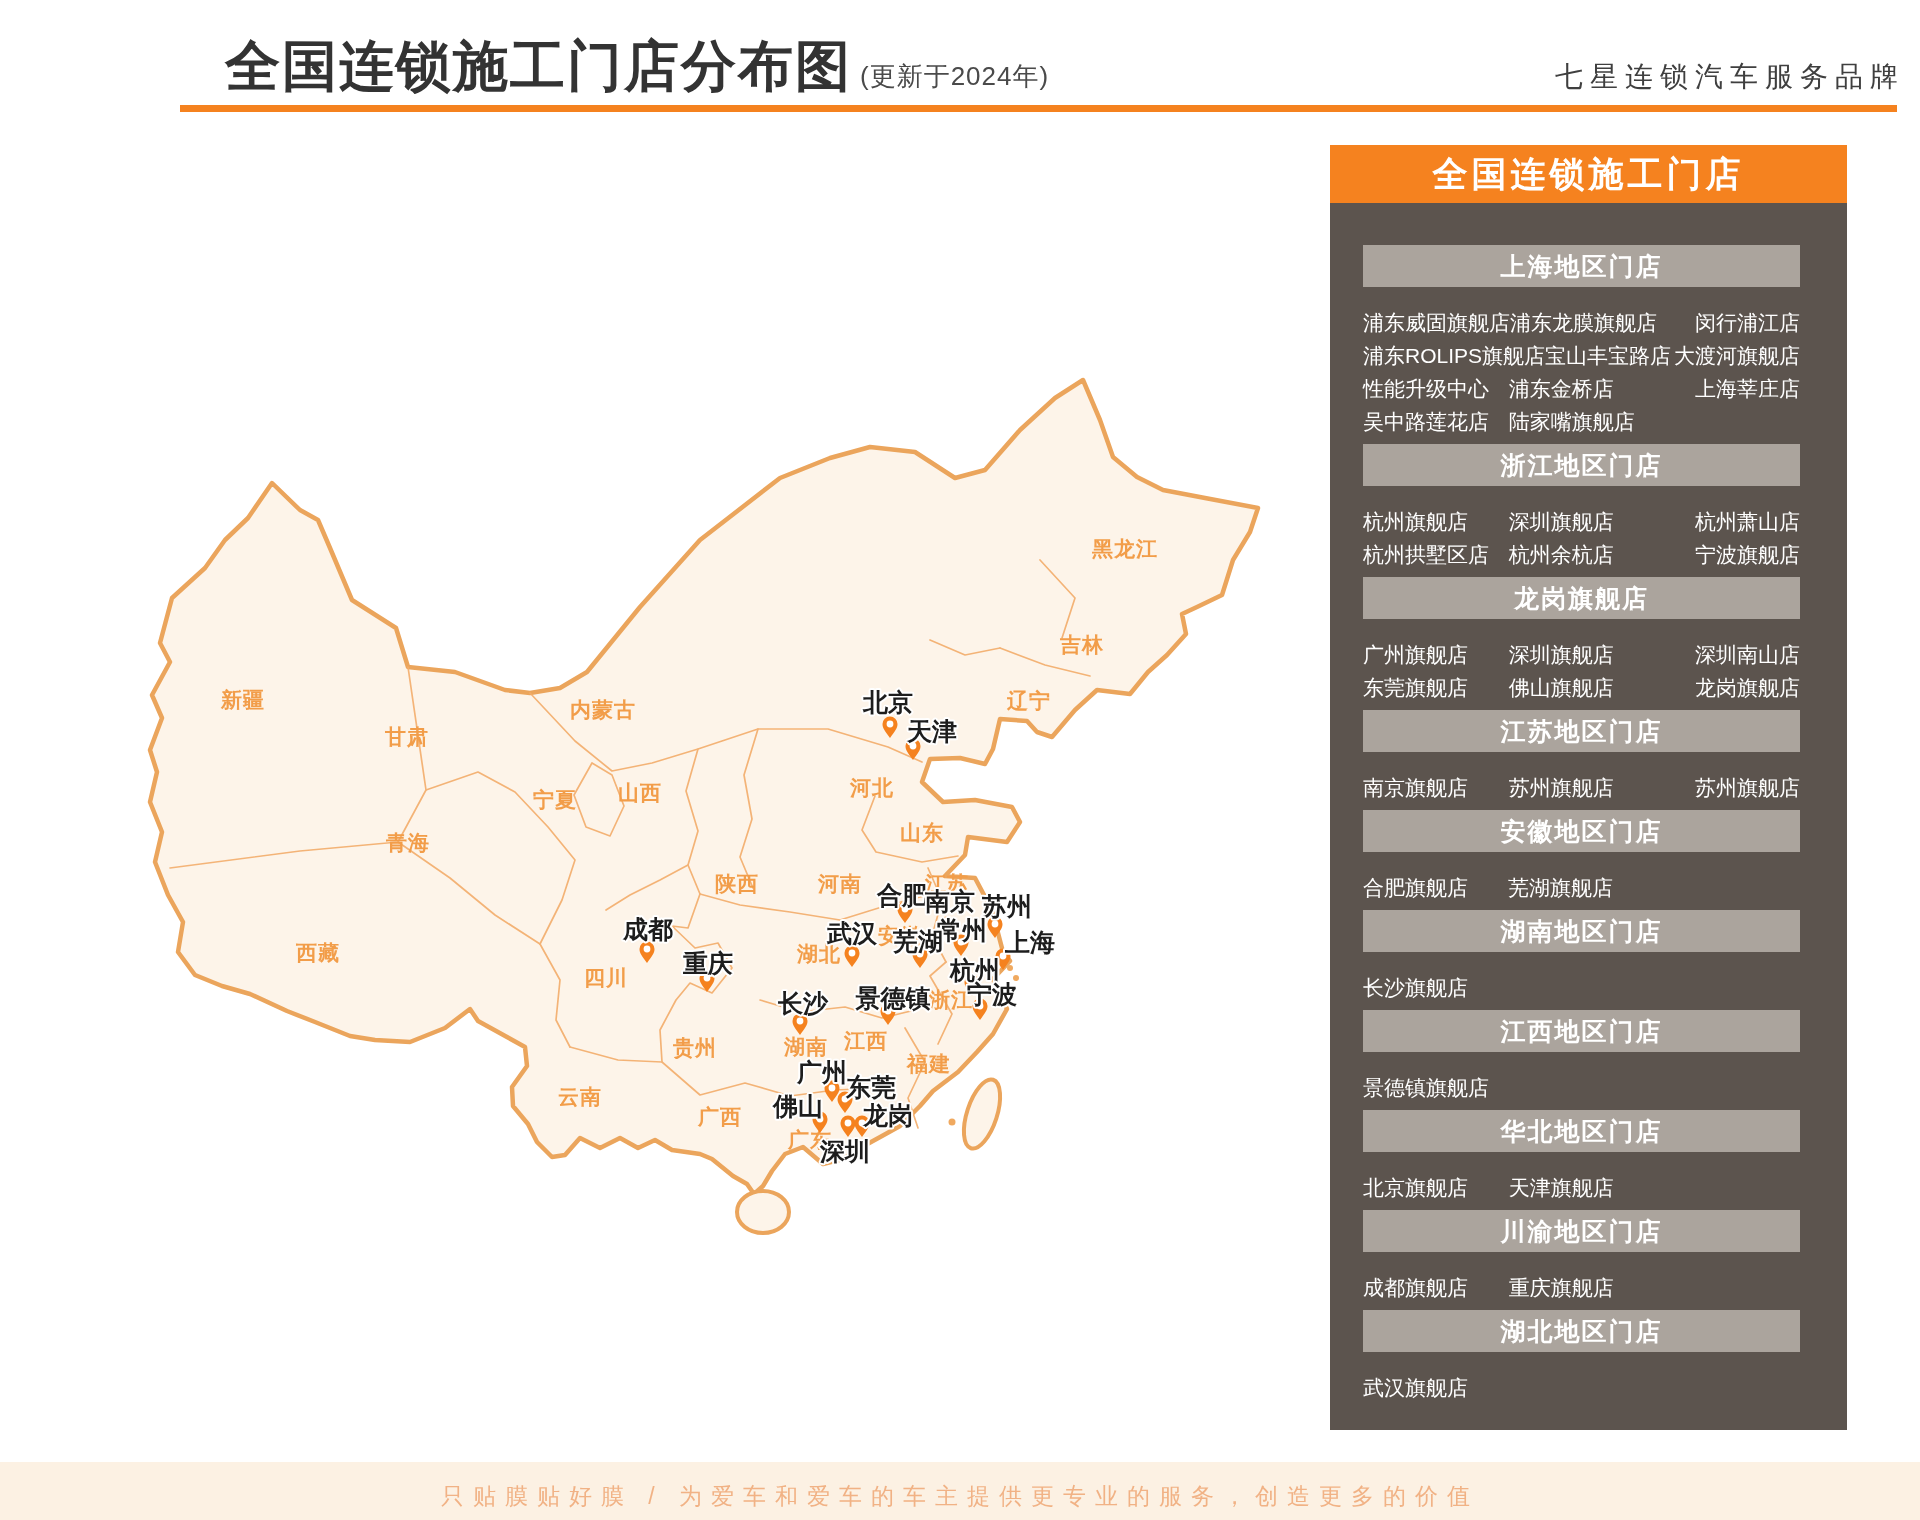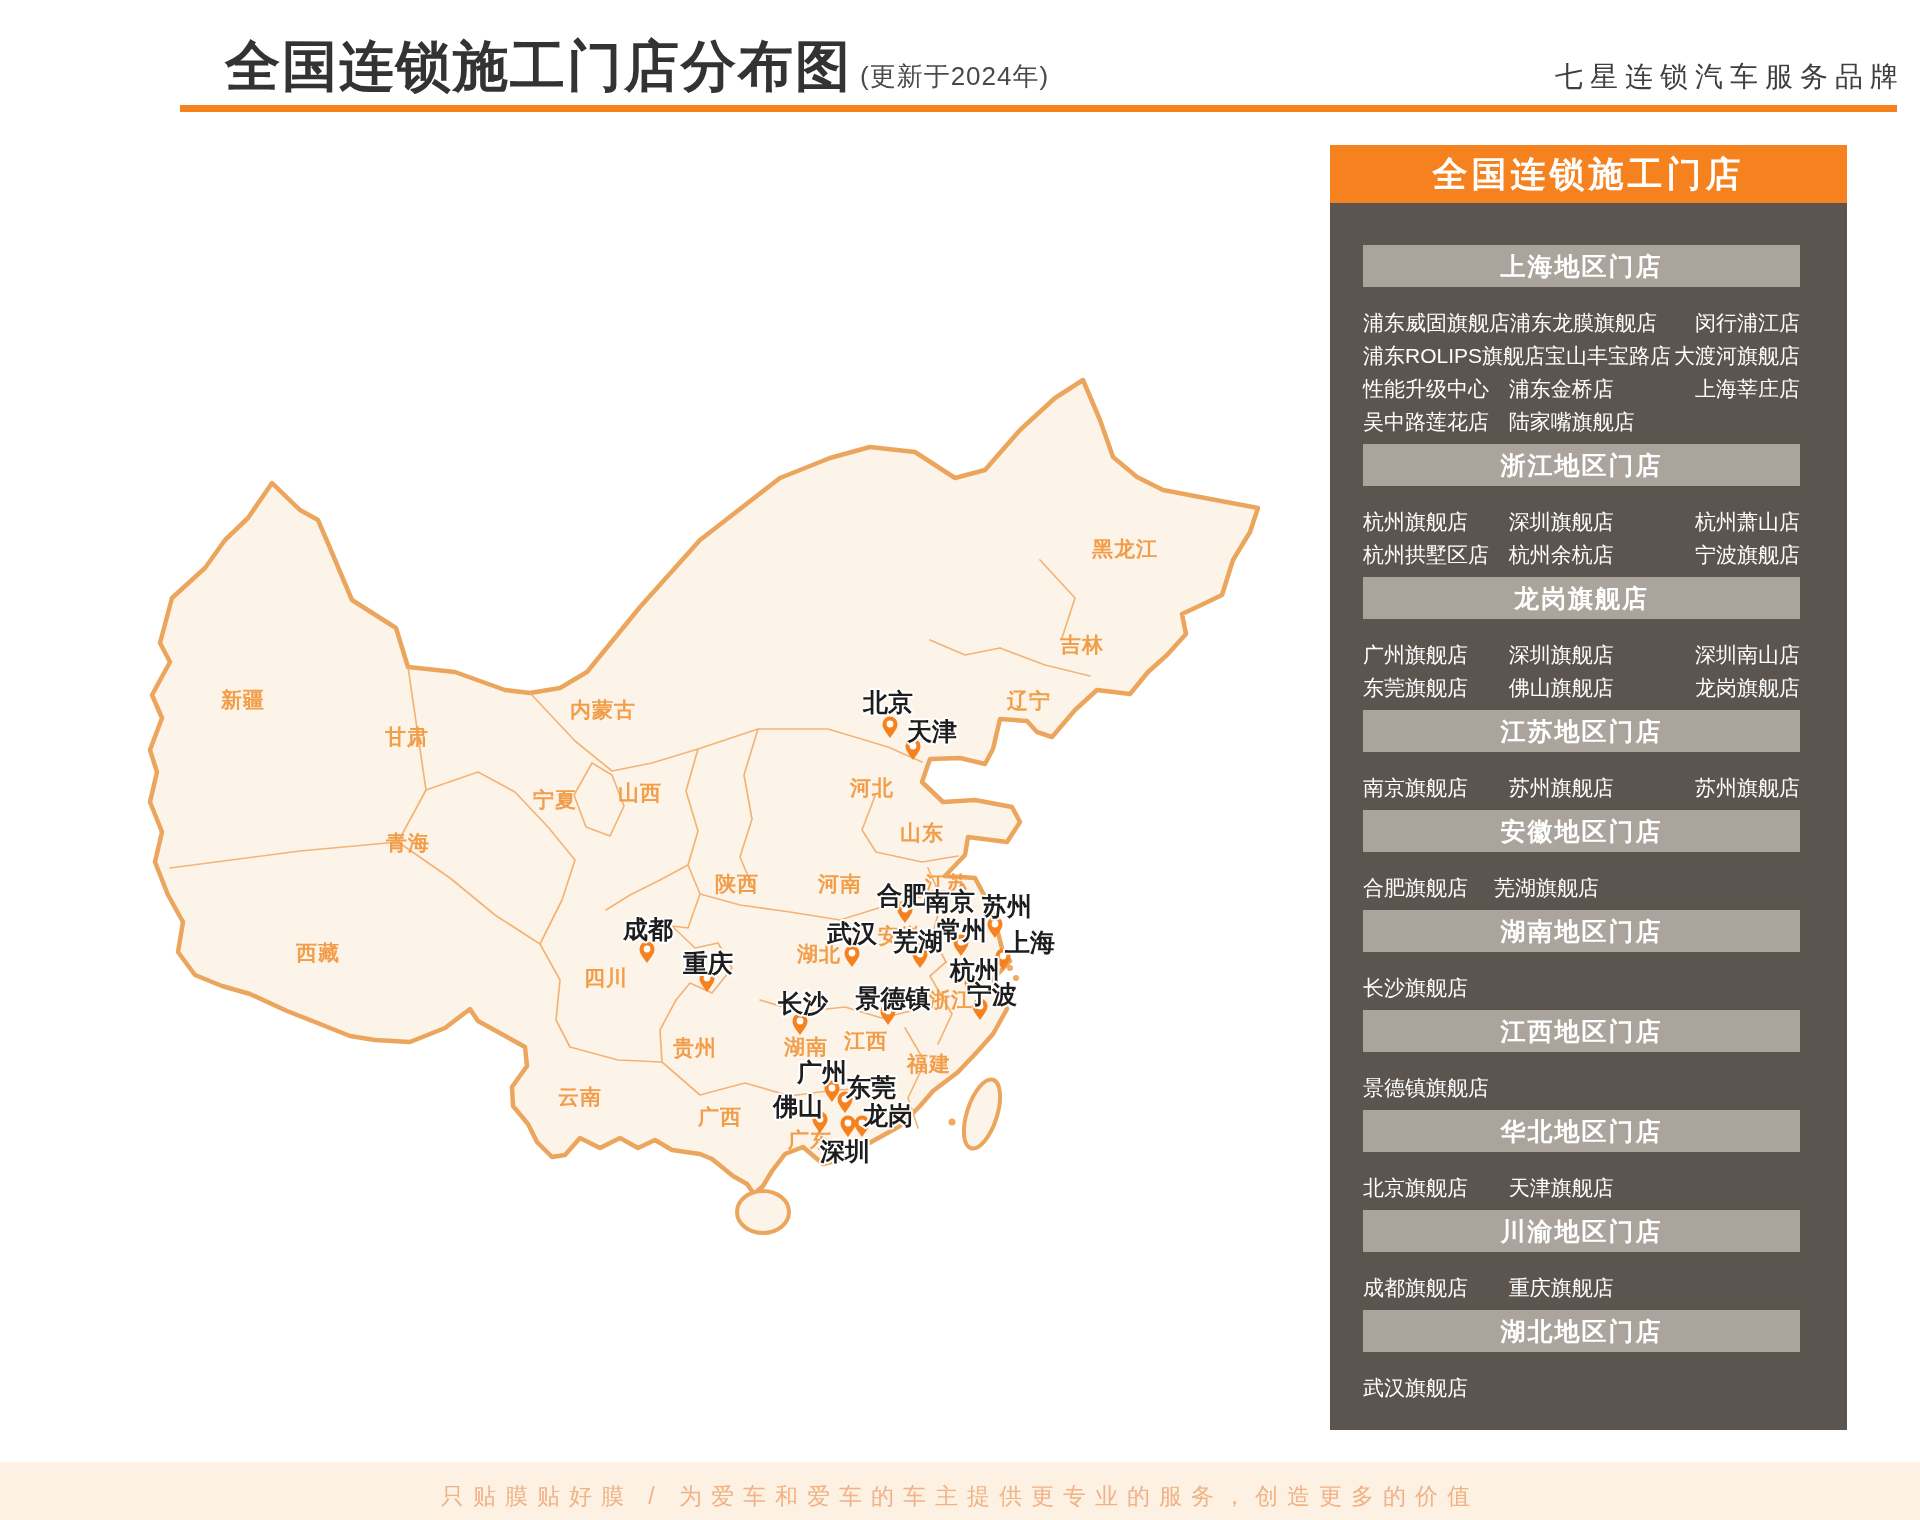--- a/index.html
+++ b/index.html
@@ -36,21 +36,21 @@
     height:42px;background:#ABA49D;color:#fff;font-size:25px;font-weight:bold;
     letter-spacing:2px;display:flex;align-items:center;justify-content:center;
     margin-bottom:19px;
     font-family:Liberation Mono, monospace;
   }
   .rows{margin-bottom:6px}
   .srow{display:grid;grid-template-columns:1fr 1fr 1fr;height:33px;align-items:center;color:#fff;font-size:21px;white-space:nowrap}
   .srow .c1{text-align:left}
   .srow .c2{text-align:left}
   .srow .c3{text-align:right}
-  .srow.flow{display:flex;gap:26px}
+  .srow.flow{display:flex;gap:40px}
   
   .footer{
     position:absolute;left:0;top:1462px;width:1920px;height:68px;background:#FCF1E3;
     color:#F1B285;font-size:23px;letter-spacing:9px;display:flex;align-items:center;
     justify-content:center;white-space:nowrap;
   }
 </style>
 </head>
 <body>
 

